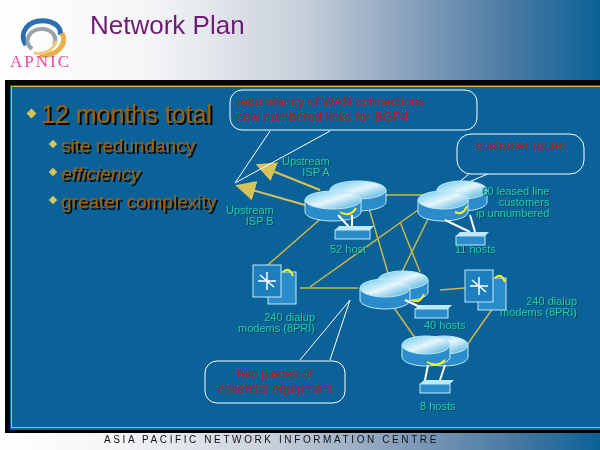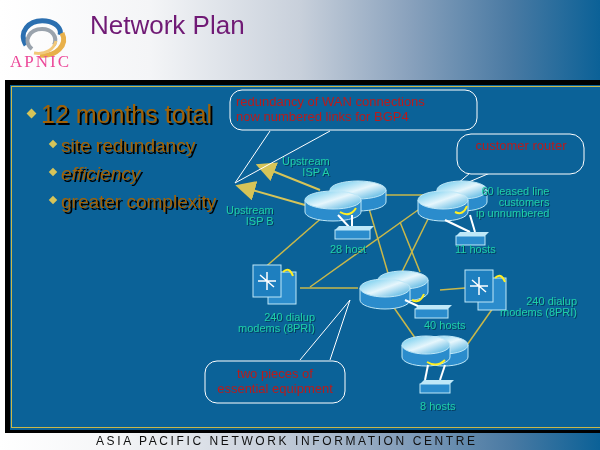--- a/index.html
+++ b/index.html
@@ -30,21 +30,21 @@
   }
   .panel-border {
     position:absolute; left:11px; top:86px; width:589px; height:342px;
     border:1px solid #c9b84a; border-right:none; box-sizing:border-box;
   }
   .footer-band {
     position:absolute; left:0; top:433px; width:600px; height:17px;
     background:linear-gradient(to right, #ffffff 0%, #f4f5f7 20%, #c8d0db 45%, #8aa2bd 65%, #4a7aa3 85%, #0b6197 100%);
   }
   .footer-text {
-    position:absolute; left:96px; top:434px; font-size:12px; letter-spacing:2.6px;
+    position:absolute; left:104px; top:434px; font-size:10px; letter-spacing:2.6px;
     color:#111; font-family:"Liberation Sans", sans-serif;
   }
   .bullets { position:absolute; left:28px; top:100px; color:#a16207; }
   .b1 {
     font-size:25px; text-shadow:2px 2px 0 #000; white-space:nowrap;
   }
   .b2 {
     font-size:19px; margin-left:22px; margin-top:6px; text-shadow:2px 2px 0 #000; white-space:nowrap;
   }
   .b2.italic { font-style:italic; }
@@ -233,21 +233,21 @@
 </div>
 
 <div class="lbl" style="left:282px; top:156px;">
   <div>Upstream</div>
   <div>ISP A</div>
 </div>
 <div class="lbl" style="left:226px; top:205px;">
   <div>Upstream</div>
   <div>ISP B</div>
 </div>
-<div class="lbl" style="left:330px; top:244px;">28 host</div>
+<div class="lbl" style="left:330px; top:244px;">52 host</div>
 <div class="lbl" style="left:455px; top:244px;">11 hosts</div>
 <div class="lbl" style="left:476px; top:186px;">
   <div>60 leased line</div>
   <div>customers</div>
   <div>ip unnumbered</div>
 </div>
 <div class="lbl" style="left:238px; top:312px;">
   <div>240 dialup</div>
   <div>modems (8PRI)</div>
 </div>

